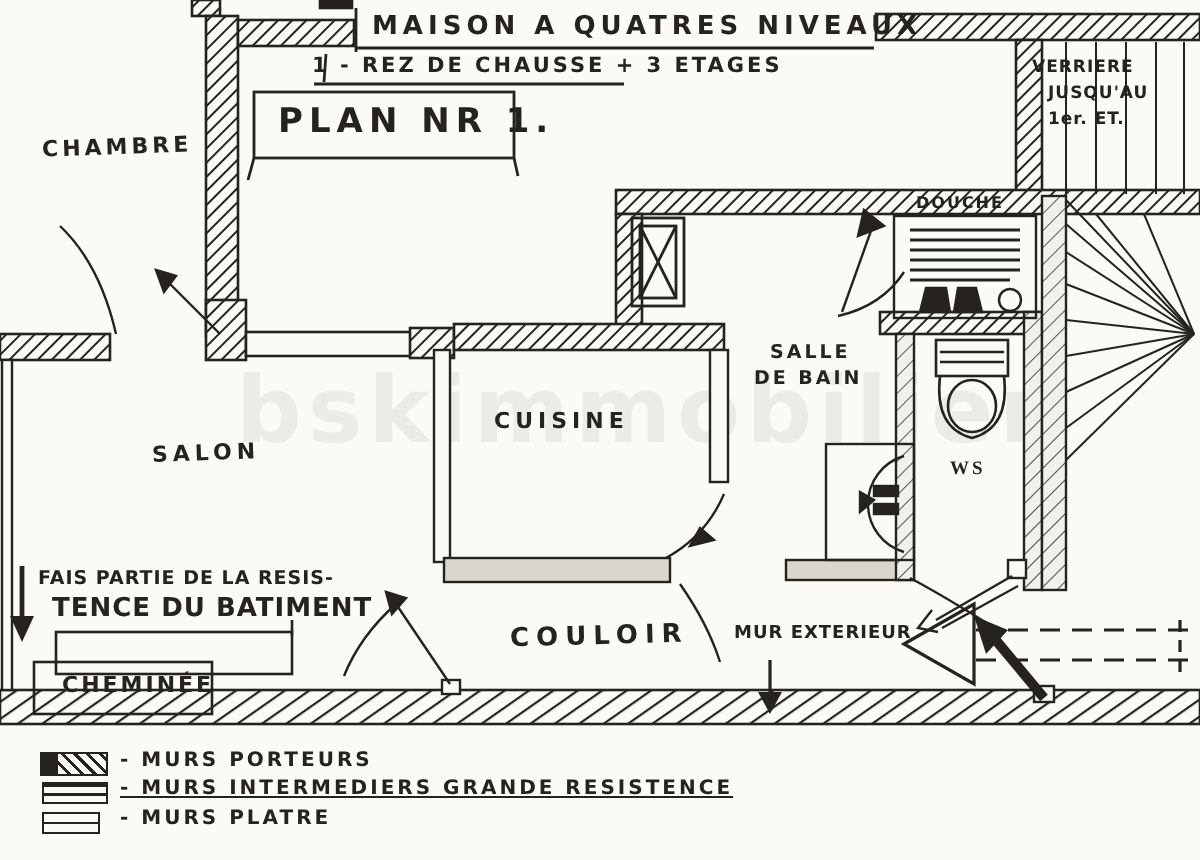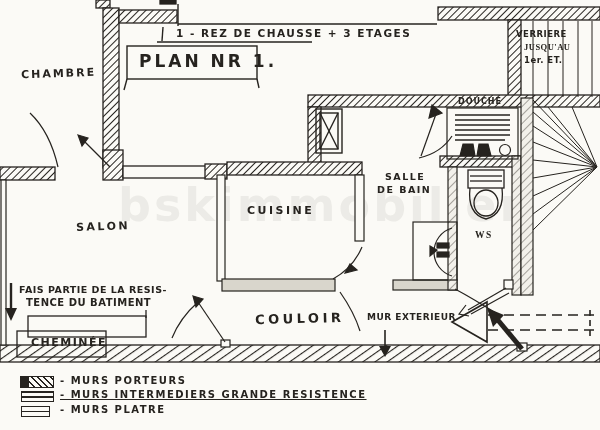--- a/index.html
+++ b/index.html
@@ -195,38 +195,39 @@
       <line x1="488" y1="330" x2="600" y2="330" stroke-dasharray="10 6"></line>
       <line x1="590" y1="310" x2="590" y2="336" stroke-dasharray="6 4"></line>
     </g>
 
     <g>
       <line x1="385" y1="330" x2="385" y2="348" stroke="#26231f" stroke-width="1.6"></line>
       <polygon points="379,346 391,346 385,357" fill="#26231f"></polygon>
     </g>
   </svg>
 
-  <div class="lbl hand" style="left:176px;top:28px;font-size:10.5px;letter-spacing:1.5px;">1 - REZ DE CHAUSSE + 3 ETAGES</div>
+  <div class="lbl hand" style="left:186px;top:7px;font-size:13px;letter-spacing:2.5px;">MAISON A QUATRES NIVEAUX</div>
+  <div class="lbl hand" style="left:156px;top:28px;font-size:10.5px;letter-spacing:1.5px;">1 - REZ DE CHAUSSE + 3 ETAGES</div>
   <div class="lbl hand" style="left:139px;top:53px;font-size:17px;letter-spacing:3px;">PLAN NR 1.</div>
 
   <div class="lbl hand" style="left:21px;top:68px;font-size:11px;letter-spacing:2px;transform:rotate(-2deg);">CHAMBRE</div>
   <div class="lbl hand" style="left:76px;top:221px;font-size:11px;letter-spacing:2.5px;transform:rotate(-2deg);">SALON</div>
   <div class="lbl hand" style="left:247px;top:193px;font-size:11px;letter-spacing:2.5px;margin-top:12px;">CUISINE</div>
   <div class="lbl hand" style="left:385px;top:172px;font-size:9.5px;letter-spacing:1.5px;">SALLE</div>
   <div class="lbl hand" style="left:377px;top:185px;font-size:9.5px;letter-spacing:1.5px;">DE BAIN</div>
   <div class="lbl hand" style="left:458px;top:98px;font-size:8px;letter-spacing:1px;">DOUCHE</div>
   <div class="lbl hand" style="left:475px;top:231px;font-size:9.5px;letter-spacing:1.5px;font-family:Liberation Serif, serif;">WS</div>
   <div class="lbl hand" style="left:255px;top:312px;font-size:13px;letter-spacing:3.5px;transform:rotate(-1.5deg);">COULOIR</div>
 
   <div class="lbl hand" style="left:516px;top:30px;font-size:8.5px;letter-spacing:0.5px;">VERRIERE</div>
-  <div class="lbl hand" style="left:524px;top:43px;font-size:8.5px;letter-spacing:0.5px;font-family:Liberation Serif, serif;">JUSQU'AU</div>
+  <div class="lbl hand" style="left:524px;top:43px;font-size:8.5px;letter-spacing:0.5px;">JUSQU'AU</div>
   <div class="lbl hand" style="left:524px;top:56px;font-size:8.5px;letter-spacing:0.5px;">1er. ET.</div>
 
   <div class="lbl hand" style="left:19px;top:285px;font-size:9.5px;letter-spacing:0.5px;text-align:center;">FAIS PARTIE DE LA RESIS-</div>
-  <div class="lbl hand" style="left:26px;top:298px;font-size:10px;letter-spacing:0.5px;">TENCE DU BATIMENT</div>
+  <div class="lbl hand" style="left:26px;top:298px;font-size:13px;letter-spacing:0.5px;">TENCE DU BATIMENT</div>
   <div class="lbl hand" style="left:31px;top:337px;font-size:11px;letter-spacing:1.5px;">CHEMINÉE</div>
   <div class="lbl hand" style="left:367px;top:313px;font-size:9px;letter-spacing:0.5px;">MUR EXTERIEUR</div>
 
   <div class="legend-swatch sw-hatch" style="left:20px;top:376px;width:34px;height:12px;"></div>
   <div class="lbl hand" style="left:60px;top:376px;font-size:10px;letter-spacing:1.5px;">- MURS PORTEURS</div>
 
   <div class="legend-swatch sw-stripe" style="left:21px;top:391px;width:33px;height:11px;"></div>
   <div class="lbl hand" style="left:60px;top:390px;font-size:10px;letter-spacing:1.5px;text-decoration:underline;">- MURS INTERMEDIERS GRANDE RESISTENCE</div>
 
   <div class="legend-swatch sw-plain" style="left:21px;top:406px;width:29px;height:11px;"></div>

